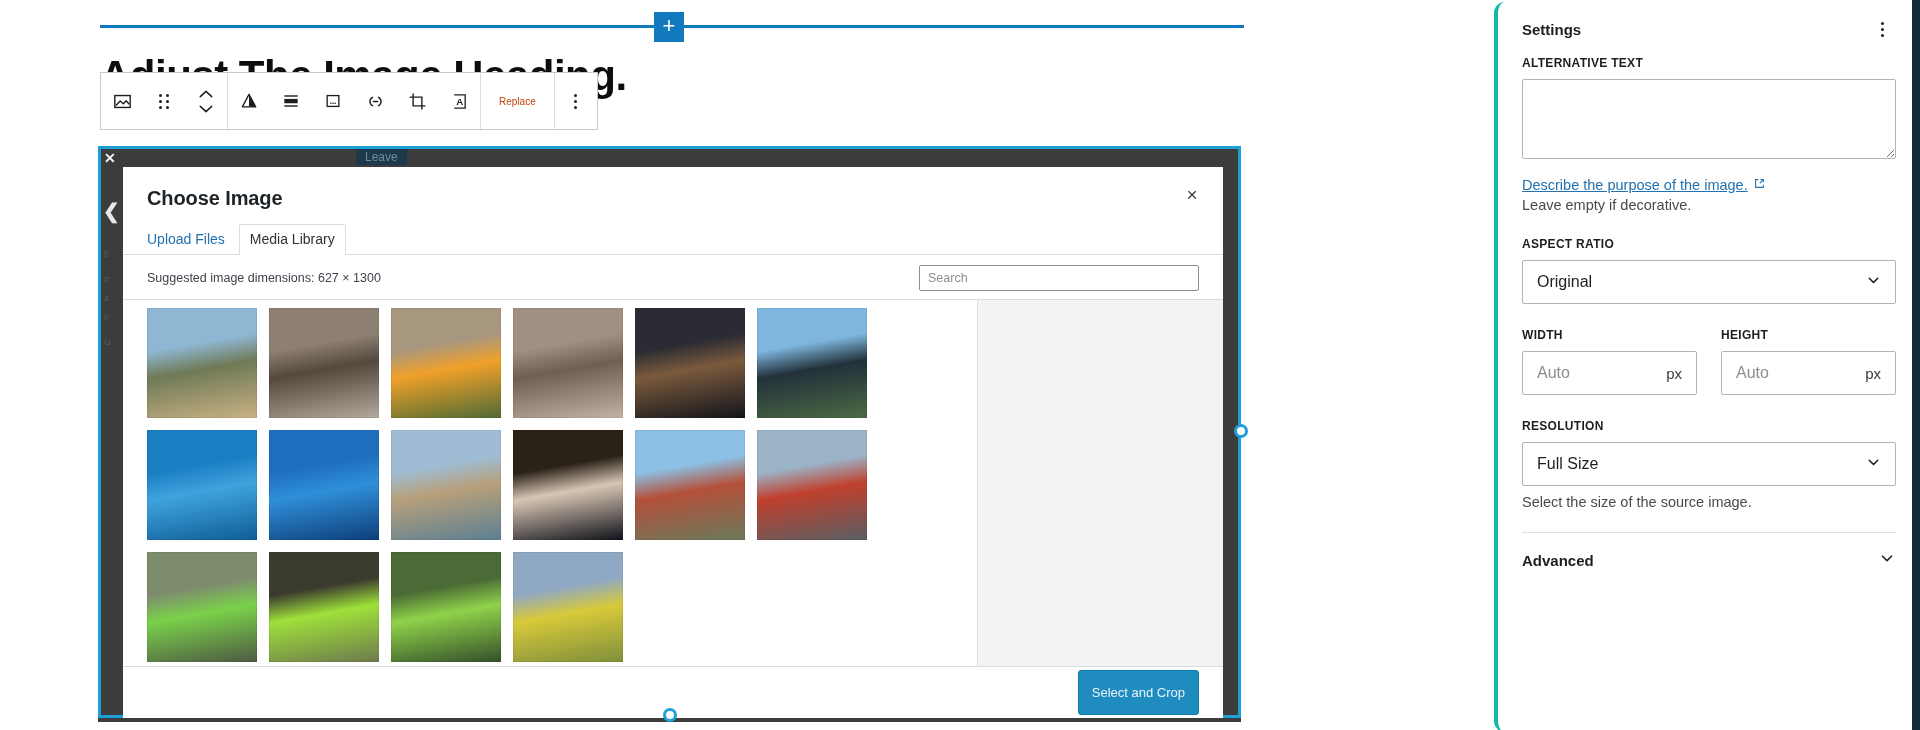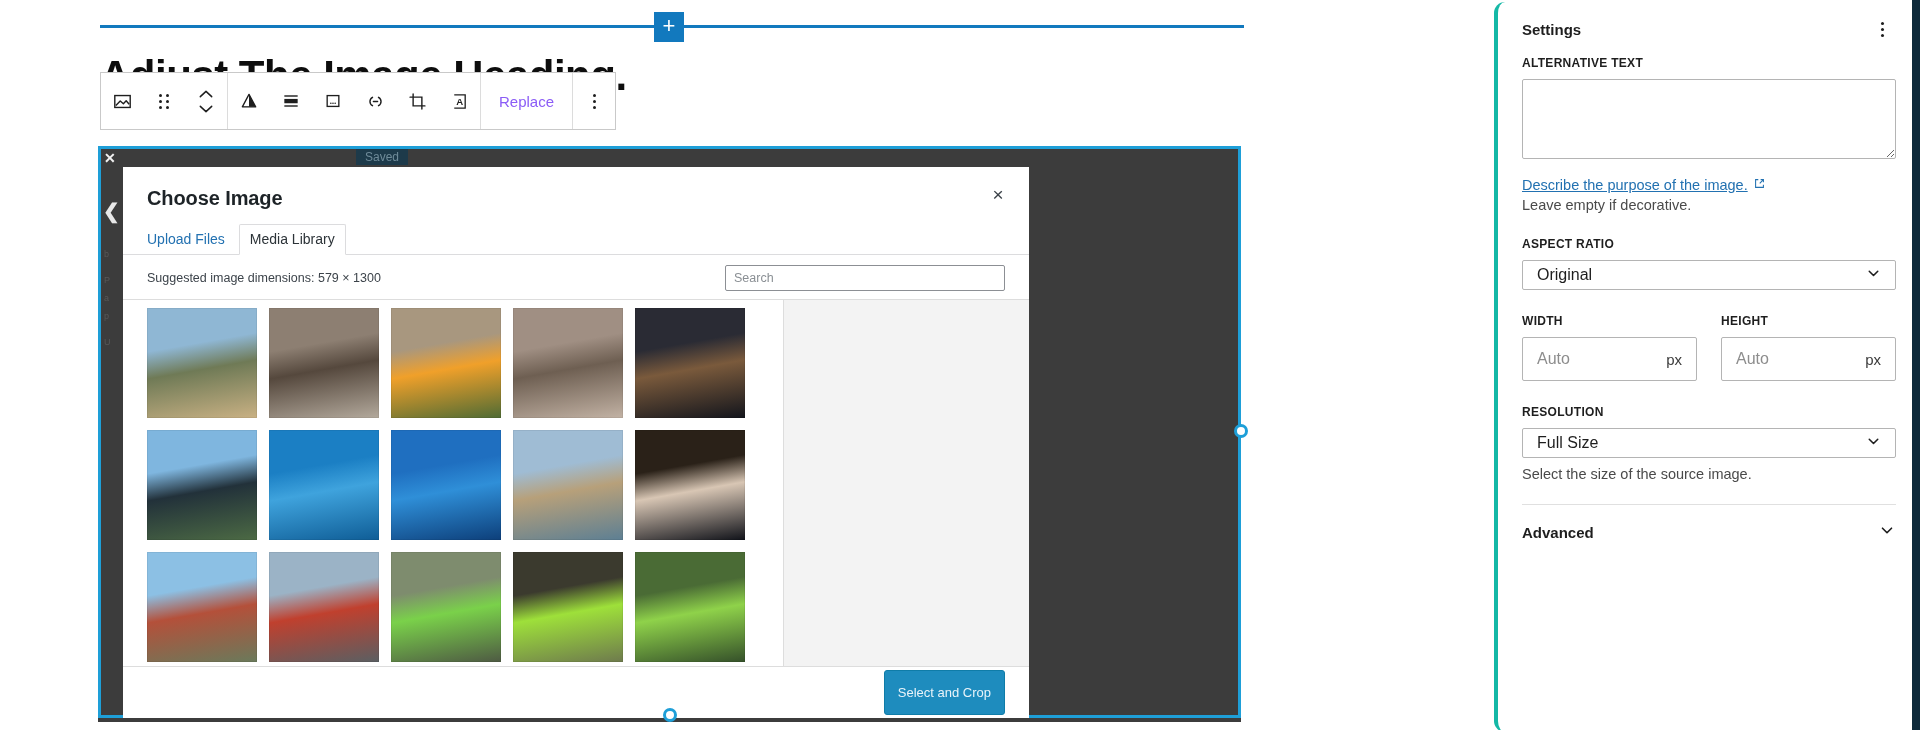--- a/index.html
+++ b/index.html
@@ -47,21 +47,21 @@
   .tb-group:last-child { border-right: none; }
   .tb-btn {
     width: 42px; height: 100%;
     display: flex; align-items: center; justify-content: center;
     color: #1e1e1e; cursor: pointer; background: transparent;
   }
   .tb-btn svg { display: block; }
   .tb-replace {
     padding: 0 18px; height: 100%;
     display: flex; align-items: center; justify-content: center;
-    font-size: 15px; color: #8b5cf6; cursor: pointer; white-space: nowrap;
+    font-size: 10px; color: #c2410c; cursor: pointer; white-space: nowrap;
   }
   .dots-v { display: flex; flex-direction: column; gap: 3px; align-items: center; }
   .dots-v i { width: 3px; height: 3px; background: #1e1e1e; border-radius: 50%; display: block; }
   .grip { display: grid; grid-template-columns: 3px 3px; gap: 3px 4px; }
   .grip i { width: 3px; height: 3px; background: #1e1e1e; border-radius: 50%; display: block; }
   .chevstack { display: flex; flex-direction: column; gap: 7px; align-items: center; }
 
   
   .media-frame {
     position: absolute; left: 98px; top: 146px;
@@ -91,21 +91,21 @@
     position: absolute; left: 0; top: 18px; width: 22px; bottom: 0;
     background: #3c3c3c;
   }
   .ghost-line {
     position: absolute; left: 3px; color: #585858; font-size: 9px;
   }
 
   
   .modal {
     position: absolute; left: 22px; top: 18px;
-    width: 906px; height: 551px;
+    width: 1100px; height: 551px;
     background: #ffffff;
     display: flex; flex-direction: column;
   }
   .modal-header {
     position: relative; height: 66px; flex: 0 0 auto;
     padding: 20px 24px 0 24px;
   }
   .modal-title {
     font-size: 20px; font-weight: 600; color: #1d2327; letter-spacing: -0.1px;
   }
@@ -227,21 +227,21 @@
     color: #1e1e1e;
   }
   .sb-link {
     display: inline-flex; gap: 5px;
     color: #2271b1; font-size: 14.5px; text-decoration: underline;
     margin-top: 14px; cursor: pointer;
   }
   .sb-help { font-size: 14.5px; color: #4a4a4a; margin-top: 3px; }
   .sb-section { margin-top: 24px; }
   .sb-select {
-    position: relative; width: 100%; height: 30px;
+    position: relative; width: 100%; height: 44px;
     border: 1px solid #b4b4b4; border-radius: 2px; background: #fff;
     display: flex; align-items: center; padding: 0 14px;
     font-size: 16px; color: #1e1e1e; cursor: pointer;
   }
   .sb-select .chev { position: absolute; right: 13px; top: 50%; transform: translateY(-50%); }
   .sb-row { display: flex; gap: 24px; margin-top: 0; }
   .sb-col { flex: 1 1 0; }
   .sb-numfield {
     position: relative; height: 44px; border: 1px solid #b4b4b4; border-radius: 2px;
     background: #fff; display: flex; align-items: center; padding: 0 14px;
@@ -359,21 +359,21 @@
             </span>
         </div>
       </div>
 
     </div>
 
     <div class="media-frame">
 
       <div class="frame-topbar">
         <span class="frame-x">✕</span>
-        <span class="saved-badge">Saved</span>
+        <span class="saved-badge">Leave</span>
       </div>
       <div class="frame-sidestrip">
         <span class="frame-leftarrow">❮</span>
         <span class="ghost-line" style="top:82px">b</span>
         <span class="ghost-line" style="top:108px">P</span>
         <span class="ghost-line" style="top:126px">a</span>
         <span class="ghost-line" style="top:144px">p</span>
         <span class="ghost-line" style="top:170px">U</span>
       </div>
 
@@ -383,21 +383,21 @@
           <div class="modal-title">Choose Image</div>
           <div class="modal-close">×</div>
         </div>
 
         <div class="modal-tabs">
           <div class="tab link">Upload Files</div>
           <div class="tab active">Media Library</div>
         </div>
 
         <div class="modal-subbar">
-          <div class="suggested-dims">Suggested image dimensions: 579 × 1300</div>
+          <div class="suggested-dims">Suggested image dimensions: 627 × 1300</div>
           <input class="search-input" type="text" placeholder="Search" style="">
         </div>
 
         <div class="modal-body">
           <div class="attachments" id="attachments">
               <div class="thumb" style="background: linear-gradient(170deg, rgb(143, 183, 212) 0%, rgb(143, 183, 212) 34%, rgb(111, 122, 86) 55%, rgb(201, 177, 132) 100%);"></div>
               <div class="thumb" style="background: linear-gradient(170deg, rgb(141, 127, 114) 0%, rgb(141, 127, 114) 34%, rgb(85, 72, 61) 55%, rgb(179, 169, 156) 100%);"></div>
               <div class="thumb" style="background: linear-gradient(170deg, rgb(168, 151, 127) 0%, rgb(168, 151, 127) 34%, rgb(240, 160, 42) 55%, rgb(79, 107, 52) 100%);"></div>
               <div class="thumb" style="background: linear-gradient(170deg, rgb(160, 143, 131) 0%, rgb(160, 143, 131) 34%, rgb(110, 95, 82) 55%, rgb(194, 178, 164) 100%);"></div>
               <div class="thumb" style="background: linear-gradient(170deg, rgb(42, 43, 52) 0%, rgb(42, 43, 52) 34%, rgb(122, 90, 60) 55%, rgb(19, 21, 28) 100%);"></div>

